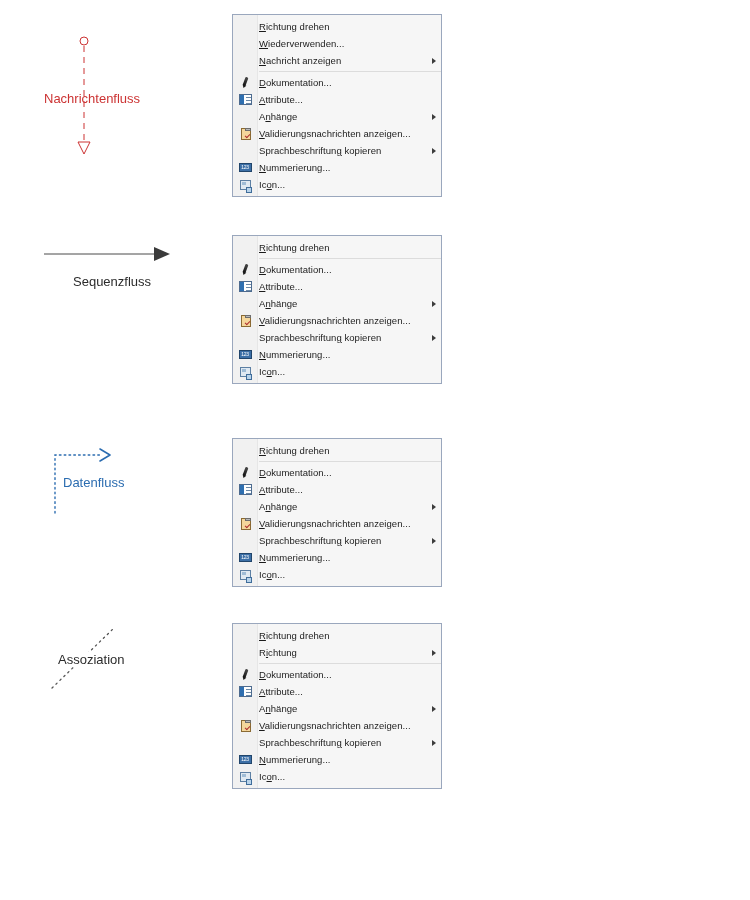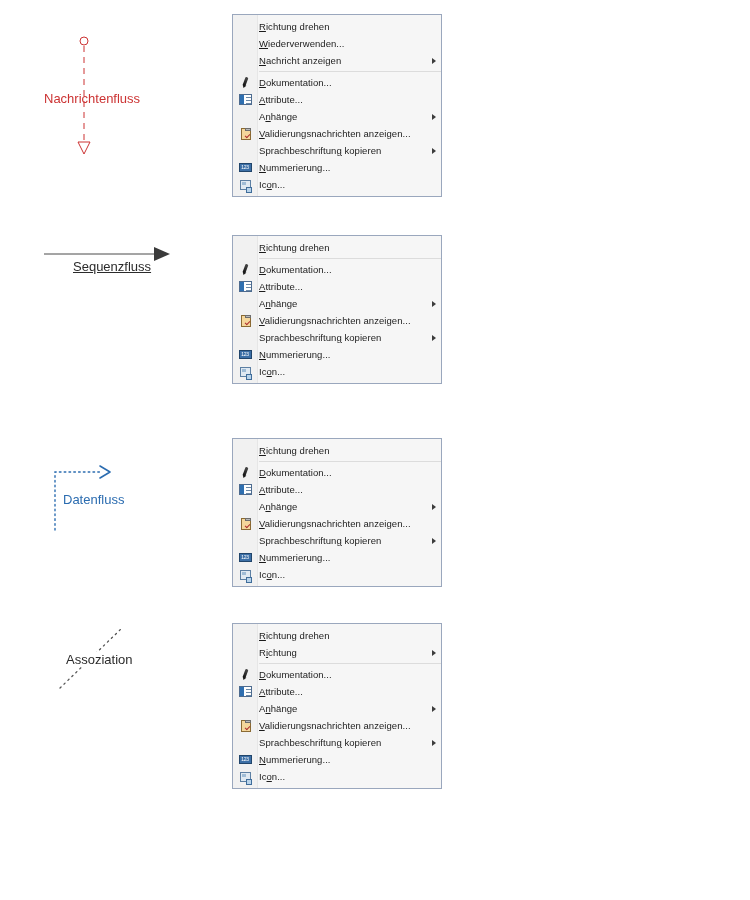--- a/index.html
+++ b/index.html
@@ -224,32 +224,32 @@
     <polygon points="18,108 30,108 24,120" fill="none" stroke="#cc3333" stroke-width="1"></polygon>
   </svg>
   <span class="dlabel lbl-msg" style="left:-16px; top:57px;">Nachrichtenfluss</span>
 </div>
 
 <div class="diagram" style="left:42px; top:240px;">
   <svg width="135" height="30" viewBox="0 0 135 30">
     <line x1="2" y1="14" x2="112" y2="14" stroke="#4a4a4a" stroke-width="1"></line>
     <polygon points="112,7 128,14 112,21" fill="#3a3a3a"></polygon>
   </svg>
-  <span class="dlabel lbl-seq" style="left:31px; top:19px;text-decoration:underline;">Sequenzfluss</span>
-</div>
-
-<div class="diagram" style="left:50px; top:460px;">
+  <span class="dlabel lbl-seq" style="left:31px; top:34px;">Sequenzfluss</span>
+</div>
+
+<div class="diagram" style="left:50px; top:443px;">
   <svg width="80" height="80" viewBox="0 0 80 80">
     <polyline points="5,70 5,12 50,12" fill="none" stroke="#2b6cb0" stroke-width="1.4" stroke-dasharray="1.6,3.2" stroke-linecap="round"></polyline>
     <path d="M 50,6 L 60,12 L 50,18" fill="none" stroke="#2b6cb0" stroke-width="1.6" stroke-linecap="round" stroke-linejoin="round"></path>
   </svg>
   <span class="dlabel lbl-data" style="left:13px; top:32px;">Datenfluss</span>
 </div>
 
-<div class="diagram" style="left:56px; top:624px;">
+<div class="diagram" style="left:48px; top:624px;">
   <svg width="80" height="70" viewBox="0 0 80 70">
     <line x1="4" y1="64" x2="66" y2="4" stroke="#555555" stroke-width="1.3" stroke-dasharray="1.5,4" stroke-linecap="round"></line>
   </svg>
   <span class="dlabel lbl-asso" style="left:8px; top:28px; background:#ffffff; padding:0 2px;">Assoziation</span>
 </div>
 
 <div class="menu" id="menu0" style="left:232px; top:14px;">
   <div class="menu-inner">
     <div class="menu-gutter"></div>
   <div class="menu-item">

